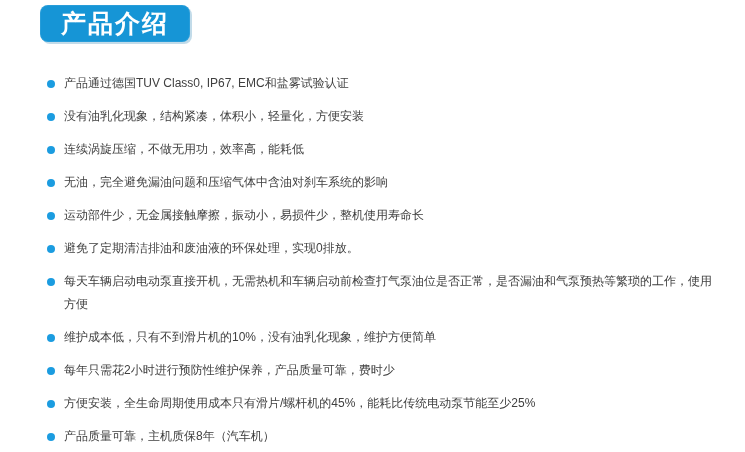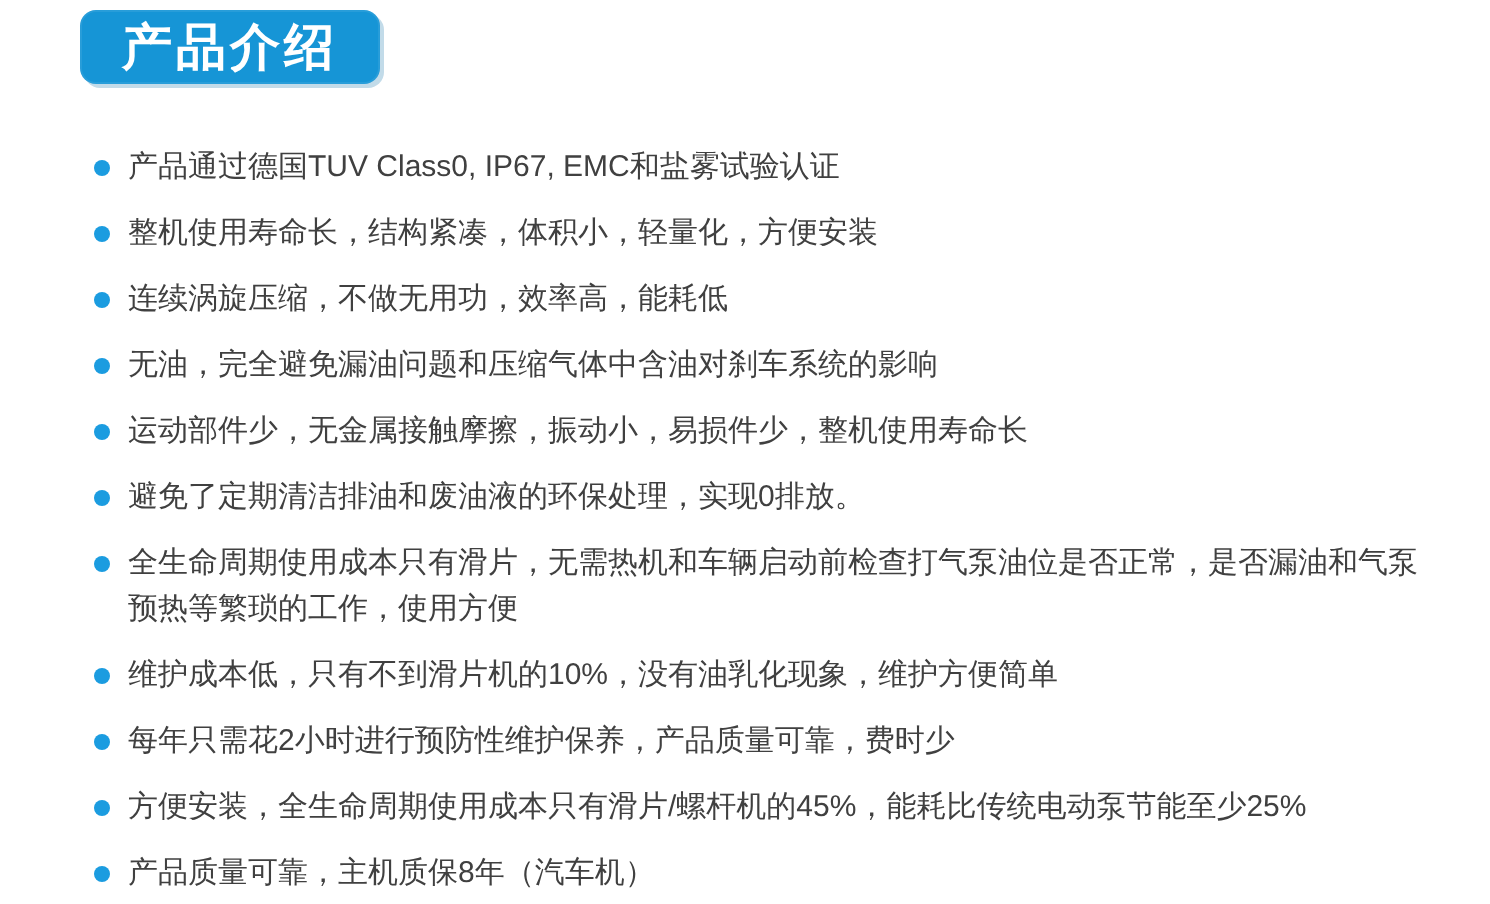--- a/index.html
+++ b/index.html
@@ -54,21 +54,21 @@
   }
   .dot {
     flex: 0 0 auto;
     width: 8px; height: 8px;
     border-radius: 50%;
     background: var(--bullet);
     margin-top: 8px;
     margin-right: 9px;
   }
   .txt {
-    font-size: 15px;
+    font-size: 12px;
     line-height: 23px;
     color: var(--text);
     max-width: 650px;
   }
 </style>
 </head>
 <body>
 
 <div class="page">
 
@@ -76,41 +76,41 @@
     <span>产品介绍</span>
   </div>
 
   <ul class="feature-list">
     <li class="feature">
       <span class="dot"></span>
       <span class="txt">产品通过德国TUV Class0, IP67, EMC和盐雾试验认证</span>
     </li>
     <li class="feature">
       <span class="dot"></span>
-      <span class="txt">整机使用寿命长，结构紧凑，体积小，轻量化，方便安装</span>
+      <span class="txt">没有油乳化现象，结构紧凑，体积小，轻量化，方便安装</span>
     </li>
     <li class="feature">
       <span class="dot"></span>
       <span class="txt">连续涡旋压缩，不做无用功，效率高，能耗低</span>
     </li>
     <li class="feature">
       <span class="dot"></span>
       <span class="txt">无油，完全避免漏油问题和压缩气体中含油对刹车系统的影响</span>
     </li>
     <li class="feature">
       <span class="dot"></span>
       <span class="txt">运动部件少，无金属接触摩擦，振动小，易损件少，整机使用寿命长</span>
     </li>
     <li class="feature">
       <span class="dot"></span>
       <span class="txt">避免了定期清洁排油和废油液的环保处理，实现0排放。</span>
     </li>
     <li class="feature">
       <span class="dot"></span>
-      <span class="txt">全生命周期使用成本只有滑片，无需热机和车辆启动前检查打气泵油位是否正常，是否漏油和气泵预热等繁琐的工作，使用方便</span>
+      <span class="txt">每天车辆启动电动泵直接开机，无需热机和车辆启动前检查打气泵油位是否正常，是否漏油和气泵预热等繁琐的工作，使用方便</span>
     </li>
     <li class="feature">
       <span class="dot"></span>
       <span class="txt">维护成本低，只有不到滑片机的10%，没有油乳化现象，维护方便简单</span>
     </li>
     <li class="feature">
       <span class="dot"></span>
       <span class="txt">每年只需花2小时进行预防性维护保养，产品质量可靠，费时少</span>
     </li>
     <li class="feature">

